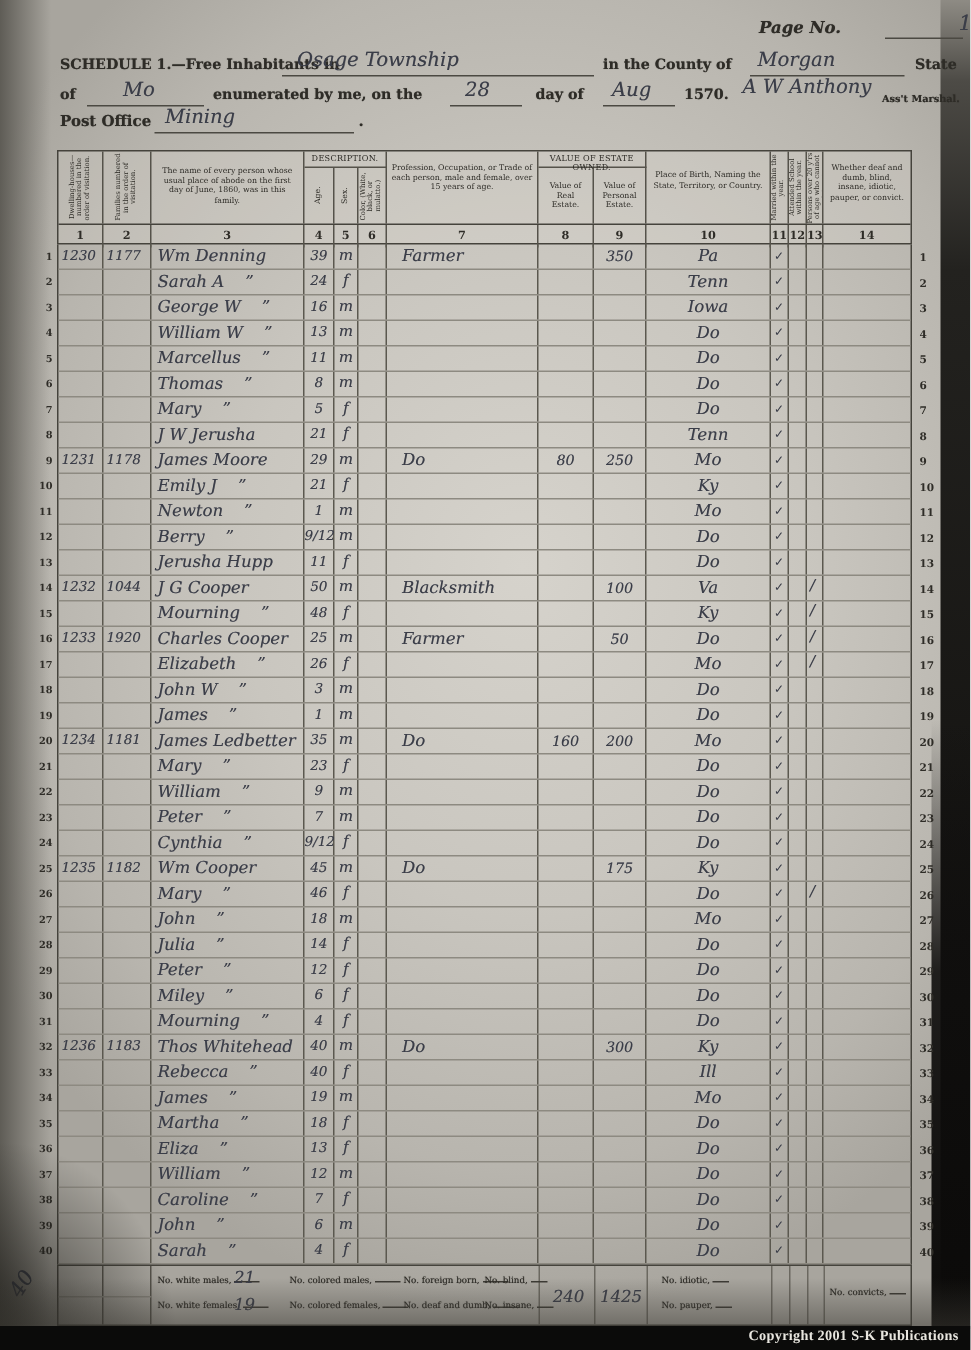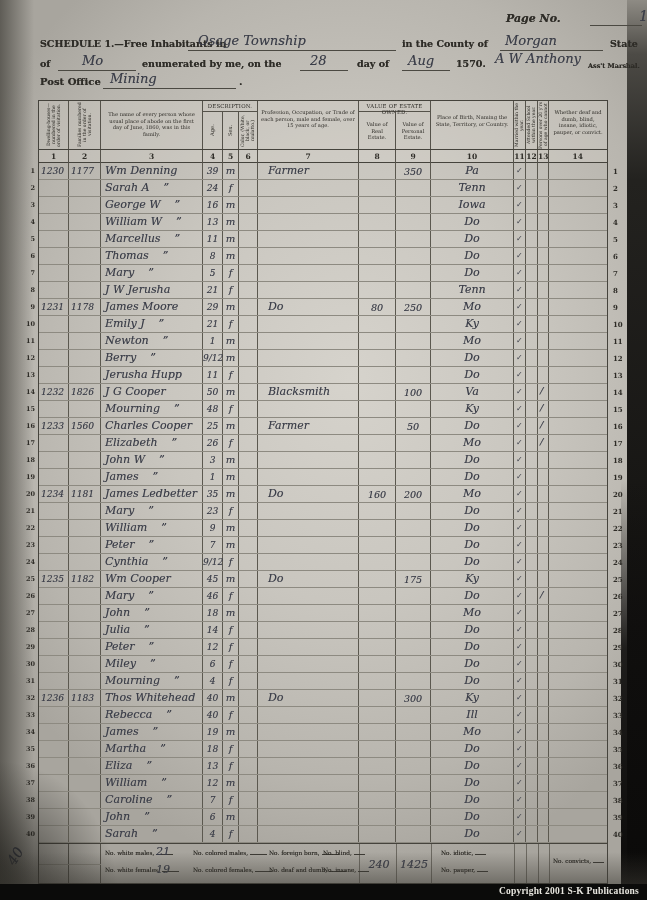--- a/index.html
+++ b/index.html
@@ -419,21 +419,21 @@
         <div class="td c-bp hw">Do</div>
         <div class="td">
           <span class="tick">✓</span>
         </div>
         <div class="td"></div>
         <div class="td"></div>
         <div class="td"></div>
       </div>
       <div class="trow">
         <div class="td c-dw hw">1232</div>
-        <div class="td c-fm hw">1826</div>
+        <div class="td c-fm hw">1044</div>
         <div class="td c-nm hw">J G Cooper</div>
         <div class="td c-ag hw">50</div>
         <div class="td c-sx hw">m</div>
         <div class="td"></div>
         <div class="td c-oc hw">Blacksmith</div>
         <div class="td c-re hw"></div>
         <div class="td c-pe hw">100</div>
         <div class="td c-bp hw">Va</div>
         <div class="td">
           <span class="tick">✓</span>
@@ -459,21 +459,21 @@
           <span class="tick">✓</span>
         </div>
         <div class="td"></div>
         <div class="td">
           <span class="slash hw">/</span>
         </div>
         <div class="td"></div>
       </div>
       <div class="trow">
         <div class="td c-dw hw">1233</div>
-        <div class="td c-fm hw">1560</div>
+        <div class="td c-fm hw">1920</div>
         <div class="td c-nm hw">Charles Cooper</div>
         <div class="td c-ag hw">25</div>
         <div class="td c-sx hw">m</div>
         <div class="td"></div>
         <div class="td c-oc hw">Farmer</div>
         <div class="td c-re hw"></div>
         <div class="td c-pe hw">50</div>
         <div class="td c-bp hw">Do</div>
         <div class="td">
           <span class="tick">✓</span>

